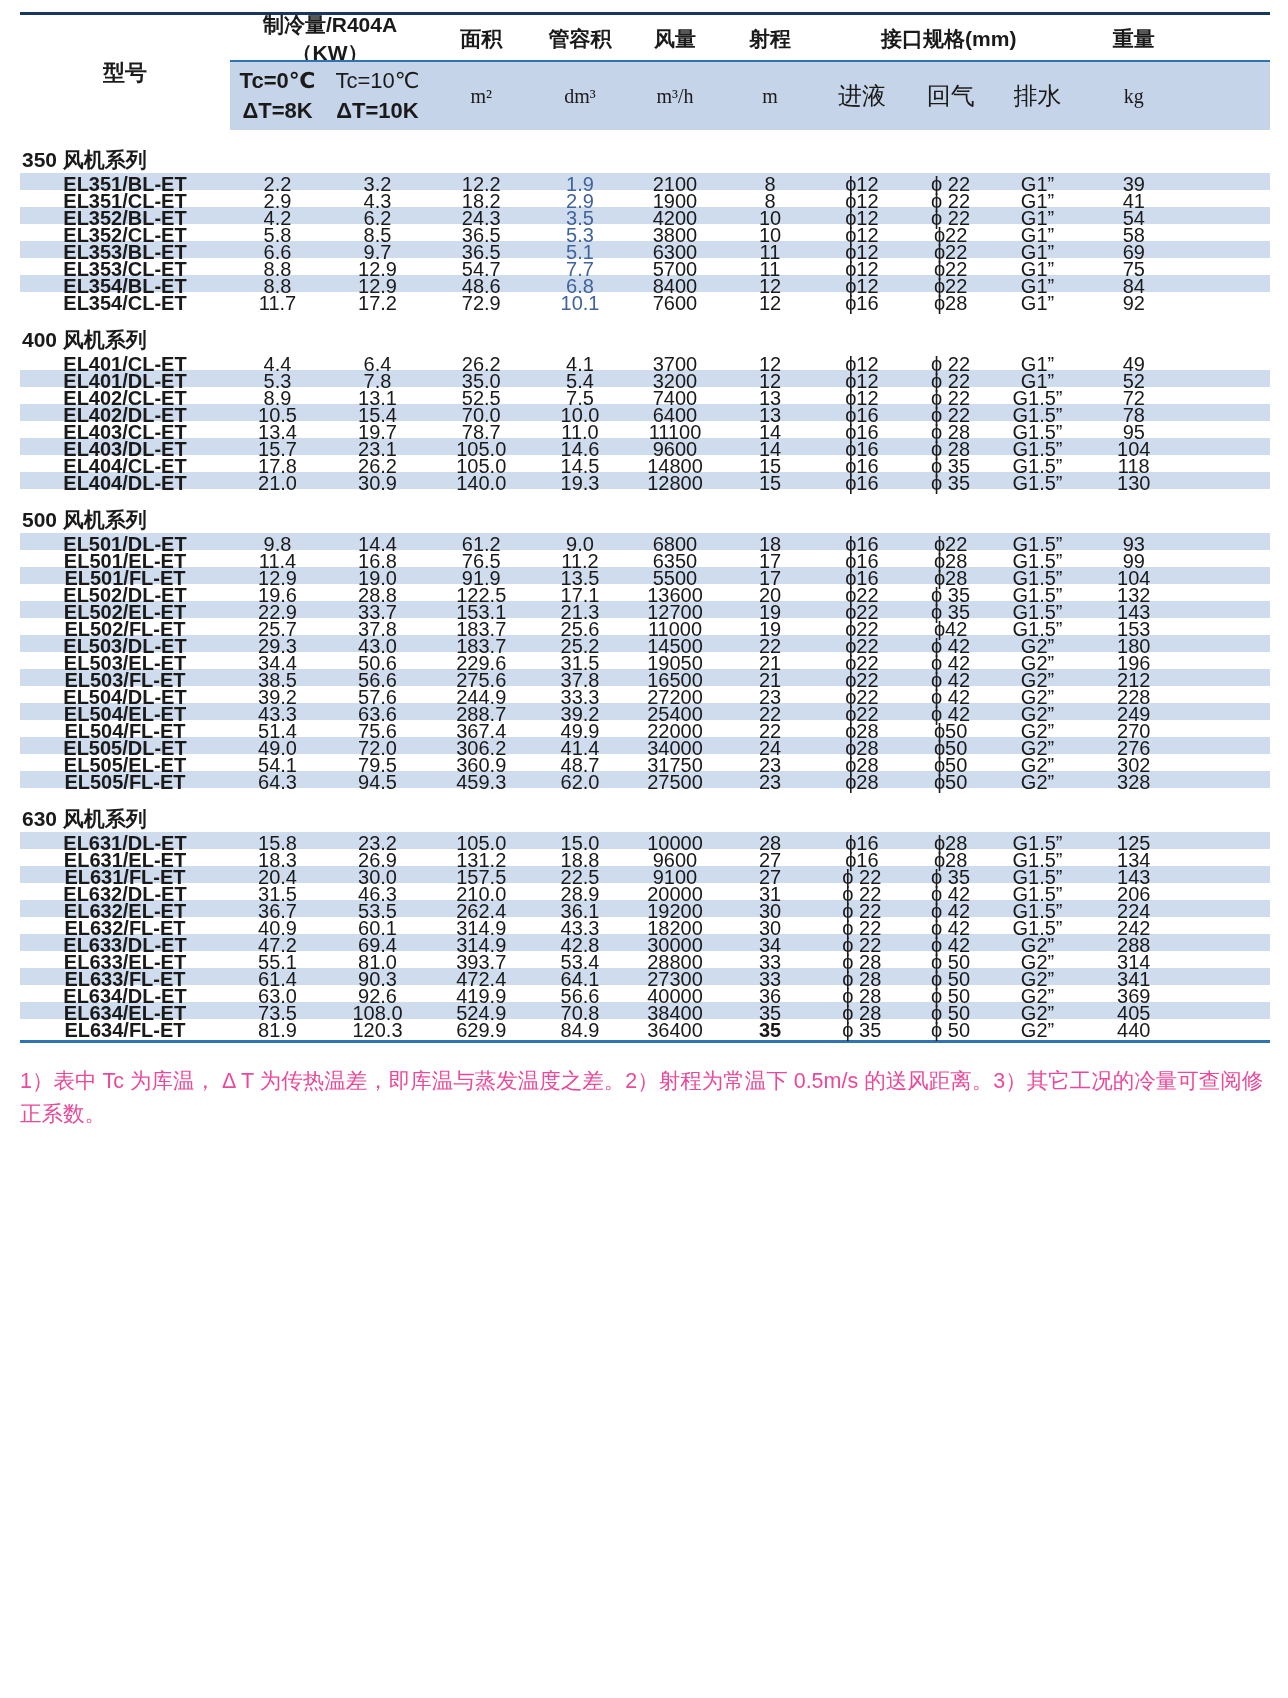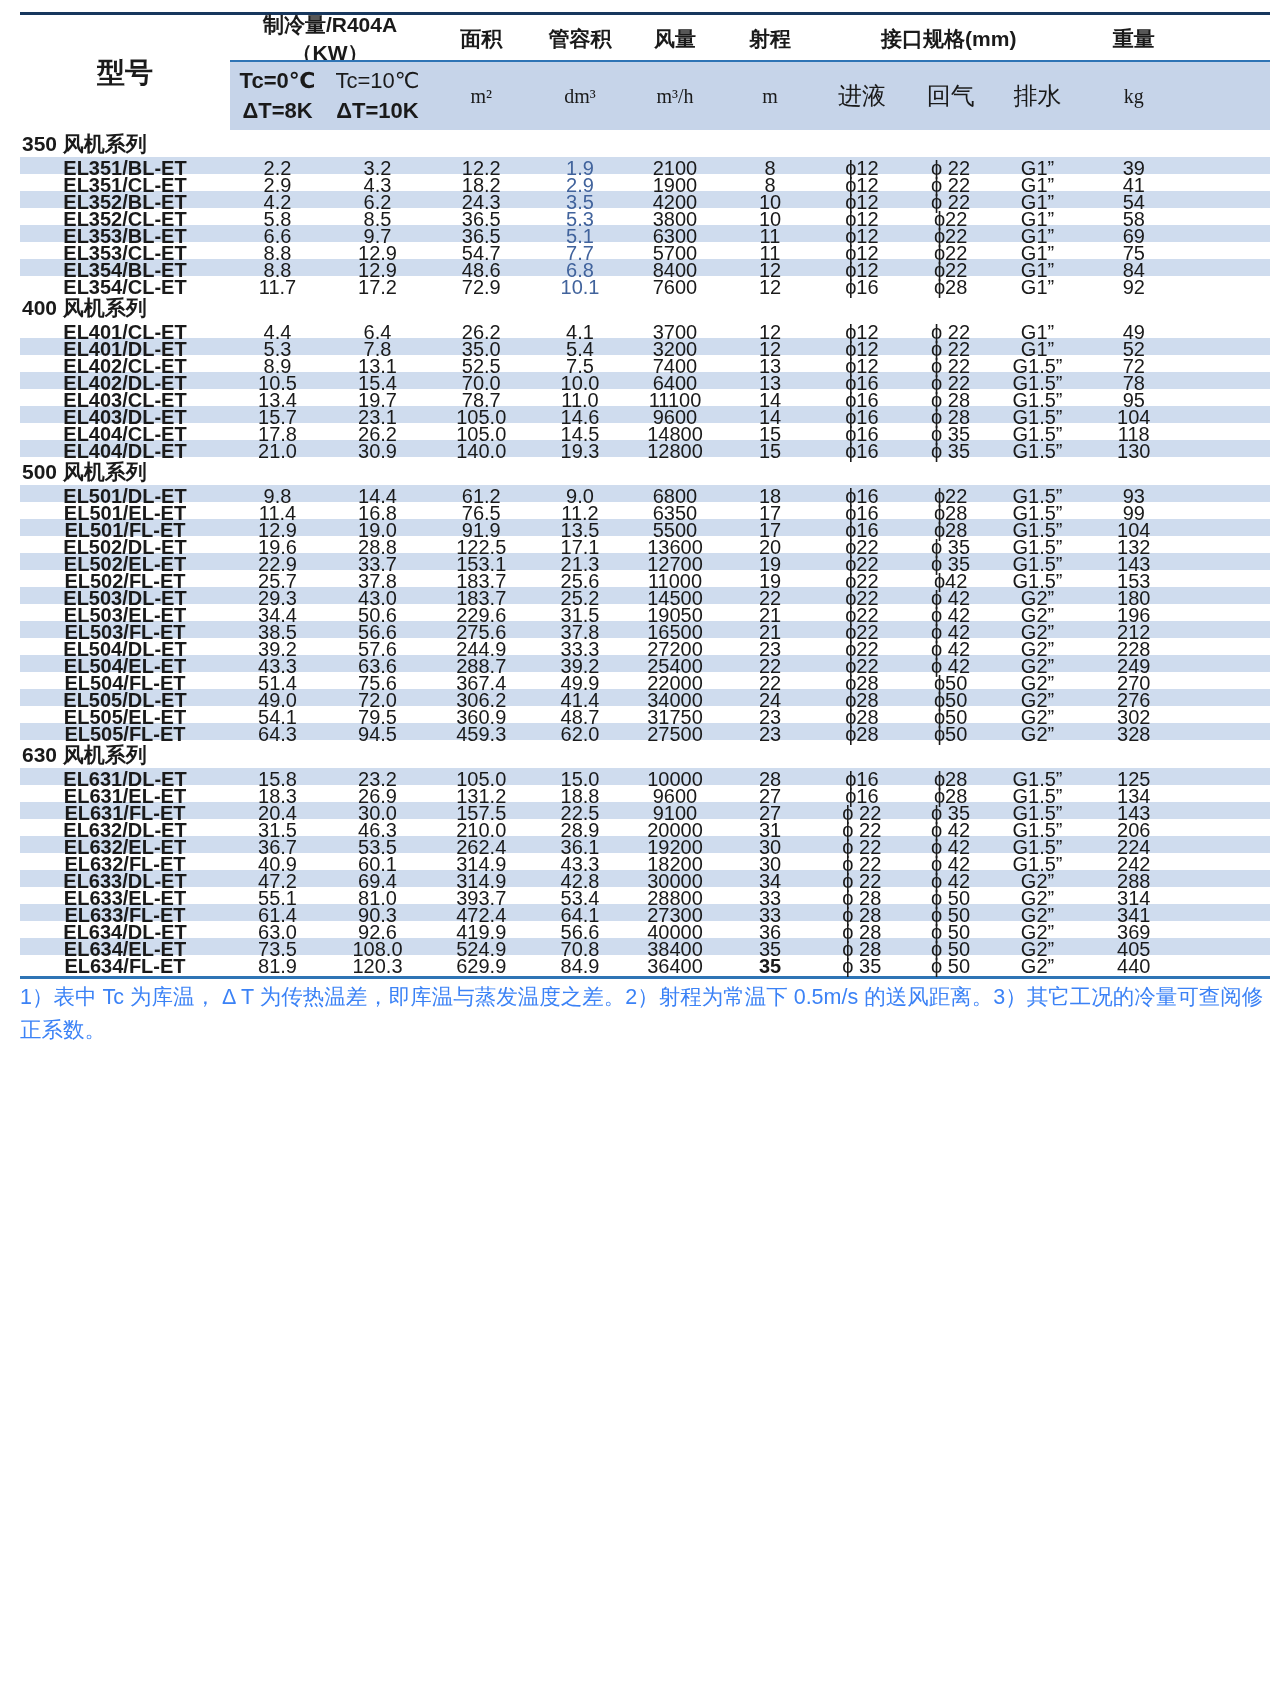--- a/index.html
+++ b/index.html
@@ -12,43 +12,43 @@
     --cols:16.8% 7.6% 8.4% 8.2% 7.6% 7.6% 7.6% 7.1% 7.1% 6.8% 8.6% 1fr;
   }
   html,body{margin:0;padding:0;width:1288px;height:1698px;overflow:hidden;background:#ffffff;}
   body{font-family:"Liberation Sans","DejaVu Sans",sans-serif;color:var(--ink);}
   .page{padding:12px 18px 0 20px;}
   .top-rule{height:3px;background:var(--top-rule);margin-bottom:2px;}
   .table{width:1250px;}
   .grid{display:grid;grid-template-columns:var(--cols);align-items:center;}
   .hgrid{grid-template-rows:44px 68px;align-items:center;}
   .hcell{text-align:center;font-weight:bold;font-size:21px;}
-  .model-h{grid-column:1;grid-row:1/3;font-size:28px;}
+  .model-h{grid-column:1;grid-row:1/3;font-size:22px;}
   .r1{grid-row:1;}
   .r2{grid-row:2;height:100%;display:flex;align-items:center;justify-content:center;background:var(--band);border-top:2px solid var(--accent);}
   .col2{grid-column:2}.col3{grid-column:3}.col4{grid-column:4}.col5{grid-column:5}
   .col6{grid-column:6}.col7{grid-column:7}.col8{grid-column:8}.col9{grid-column:9}
   .col10{grid-column:10}.col11{grid-column:11}.col12{grid-column:12}
   .g-cap{grid-column:2/4;}
   .g-conn{grid-column:8/11;text-align:center;}
   .two{flex-direction:column;line-height:1.35;font-size:22px;}
   .two .l2{font-weight:bold;}
   .tc10 span{font-weight:normal;}
   .tc10 .l2{font-weight:bold;}
   .unit{font-family:"Liberation Serif","DejaVu Serif",serif;font-weight:normal;font-size:20px;}
   .cn-sub{font-weight:normal;font-size:24px;}
-  .section-title{font-weight:bold;font-size:21px;height:26px;line-height:26px;padding-left:2px;margin-top:2px;}
+  .section-title{font-weight:bold;font-size:21px;height:26px;line-height:26px;padding-left:2px;margin-top:18px;}
   .row{height:17px;font-size:20px;}
   .row.shaded{background:var(--shade);}
   .cell{text-align:center;white-space:nowrap;overflow:visible;}
   .cell.model{font-weight:bold;font-size:20px;}
   .cell.blue{color:var(--valblue);}
   .cell.bold{font-weight:bold;}
   .bottom-rule{height:3px;background:var(--accent);margin-top:4px;}
-  .footnote{width:1250px;font-size:21.5px;line-height:1.55;padding-top:2px;color:#3b82f6;}
+  .footnote{width:1250px;font-size:21.5px;line-height:1.55;padding-top:22px;color:#ec4899;}
 </style>
 </head>
 <body>
 
 <div class="page">
   <div class="top-rule"></div>
 
   <div class="table">
 
     <div class="grid hgrid">

